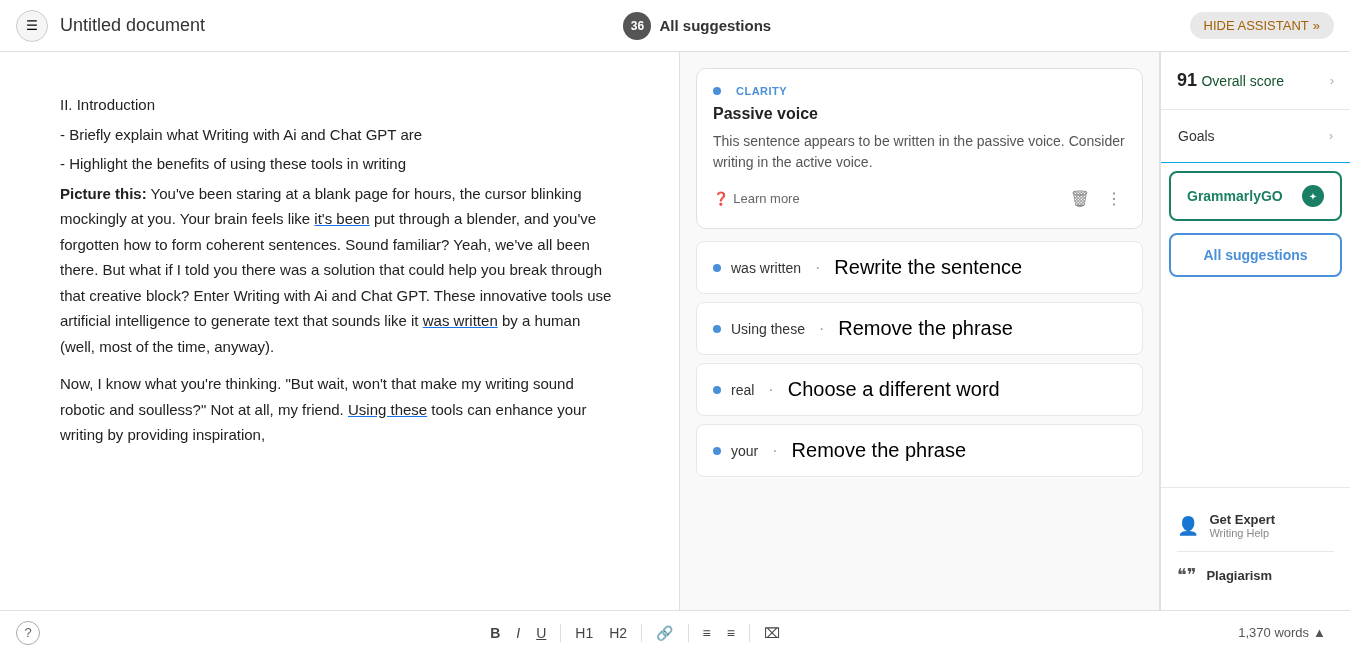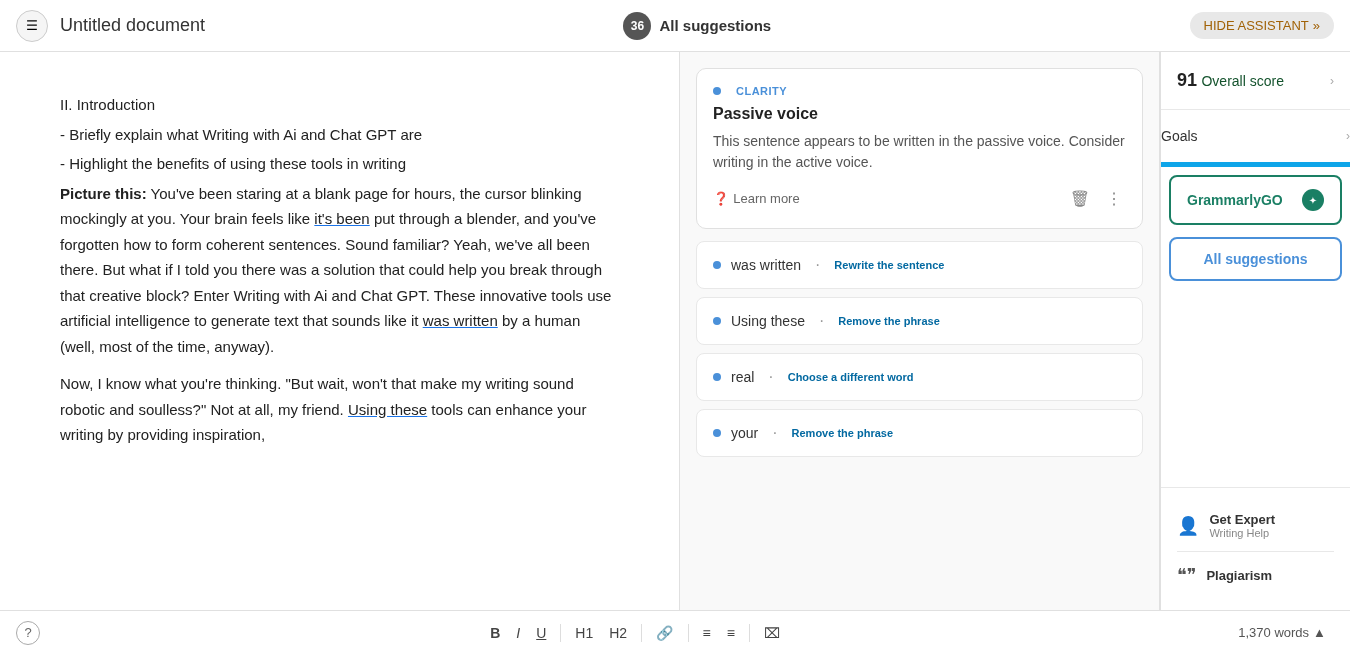--- a/index.html
+++ b/index.html
@@ -71,37 +71,37 @@
 
     
     .suggestion-row {
       background: #fff; border-radius: 8px; border: 1px solid #e8e8e8;
       padding: 14px 16px; margin-bottom: 8px; display: flex; align-items: center; gap: 10px;
       cursor: pointer;
     }
     .row-dot { width: 8px; height: 8px; border-radius: 50%; background: #4a90d9; flex-shrink: 0; }
     .row-text { font-size: 14px; color: #333; }
     .row-divider { color: #999; margin: 0 4px; }
-    .row-action { font-size: 11px; color: #0369a1; font-weight: bold; }
+    .row-action { font-size: 20px; color: #000000; }
 
     
     .right-panel {
       width: 190px; background: #fff; border-left: 1px solid #e0e0e0;
       display: flex; flex-direction: column; padding: 0;
     }
     .score-row {
       display: flex; align-items: center; justify-content: space-between;
       padding: 18px 16px; border-bottom: 1px solid #e8e8e8; cursor: pointer;
     }
     .score-label { font-size: 14px; color: #14532d; text-align: center; }
     .score-number { font-size: 18px; font-weight: 700; color: #222; }
     .score-chevron { color: #aaa; font-size: 12px; }
     .goals-row {
       display: flex; align-items: center; justify-content: space-between;
-      padding: 18px 0; border-bottom: 5px solid #0ea5e9; cursor: pointer;
+      padding: 18px 17px; border-bottom: 1px solid #0ea5e9; cursor: pointer;
     }
     .goals-label { font-size: 14px; color: #333; }
     .grammarly-go-btn {
       display: flex; align-items: center; justify-content: space-between;
       padding: 12px 16px; margin: 8px; border-radius: 8px;
       border: 2px solid #1a7f64; cursor: pointer; background: #fff;
     }
     .grammarly-go-label { font-size: 14px; font-weight: 600; color: #1a7f64; }
     .go-icon {
       width: 22px; height: 22px; border-radius: 50%; background: #1a7f64;

